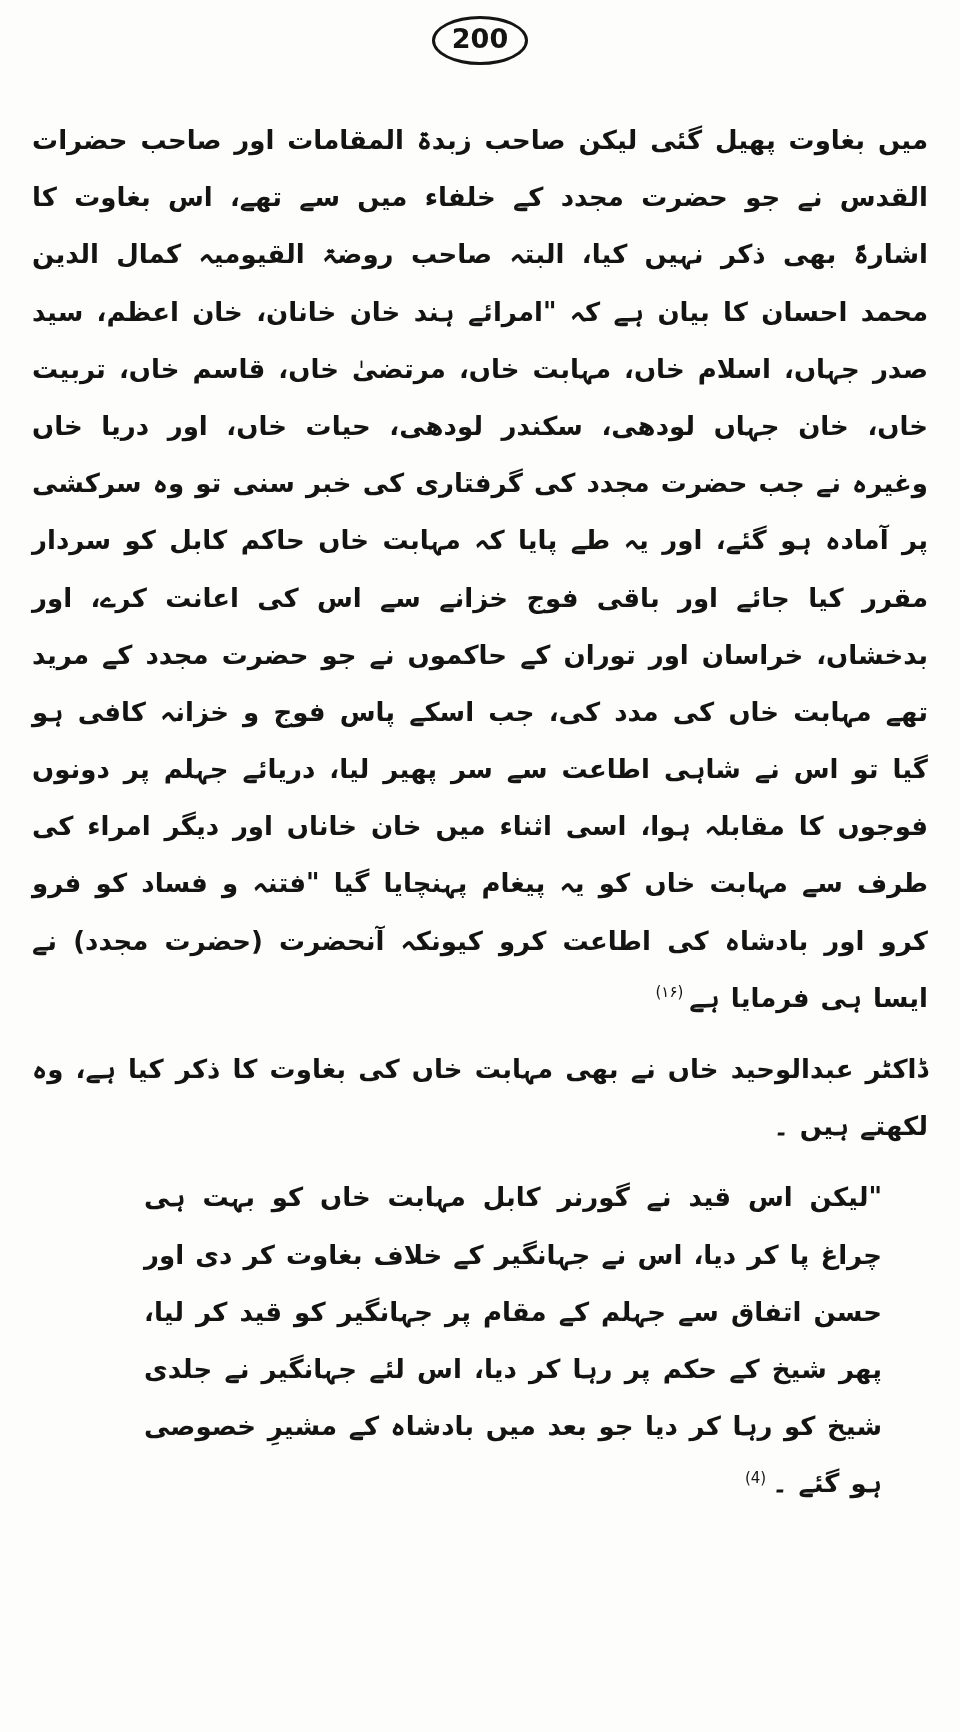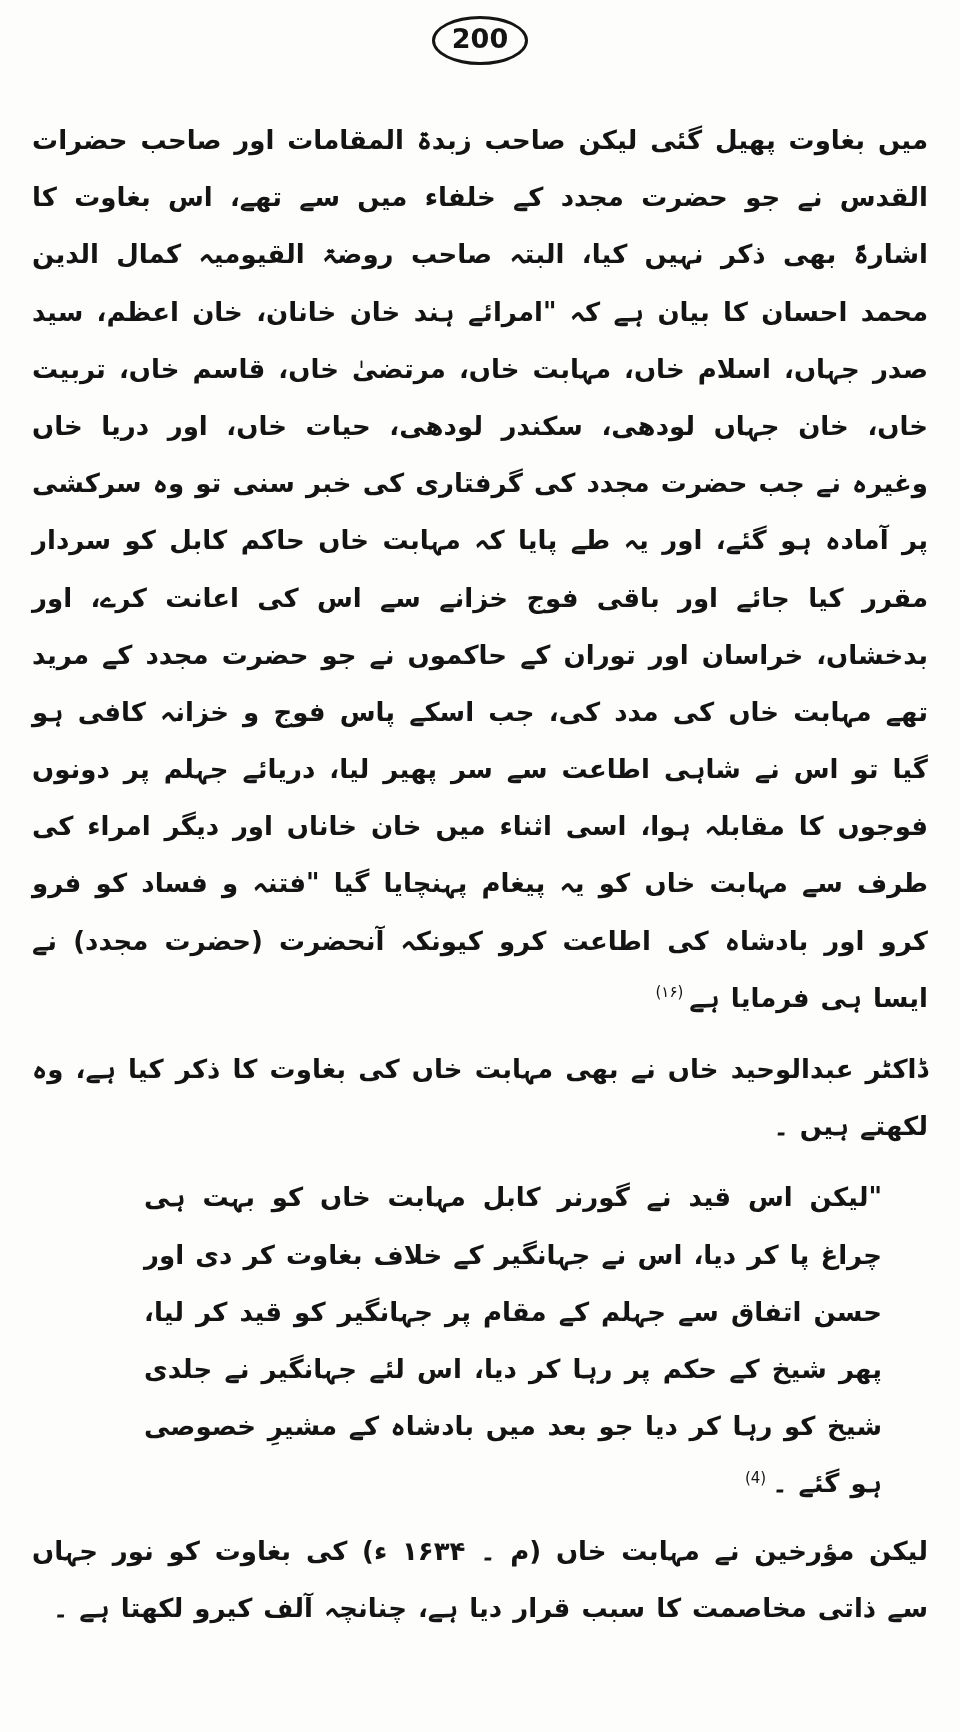--- a/index.html
+++ b/index.html
@@ -73,17 +73,16 @@
   </div>
 
   <div class="text-area">
 
     <p class="para"><span>میں بغاوت پھیل گئی لیکن صاحب زبدۃ المقامات اور صاحب حضرات القدس نے جو حضرت مجدد کے خلفاء میں سے تھے، اس بغاوت کا اشارۃً بھی ذکر نہیں کیا، البتہ صاحب روضۃ القیومیہ کمال الدین محمد احسان کا بیان ہے کہ "امرائے ہند خان خانان، خان اعظم، سید صدر جہاں، اسلام خاں، مہابت خاں، مرتضیٰ خاں، قاسم خاں، تربیت خاں، خان جہاں لودھی، سکندر لودھی، حیات خاں، اور دریا خاں وغیرہ نے جب حضرت مجدد کی گرفتاری کی خبر سنی تو وہ سرکشی پر آمادہ ہو گئے، اور یہ طے پایا کہ مہابت خاں حاکم کابل کو سردار مقرر کیا جائے اور باقی فوج خزانے سے اس کی اعانت کرے، اور بدخشاں، خراسان اور توران کے حاکموں نے جو حضرت مجدد کے مرید تھے مہابت خاں کی مدد کی، جب اسکے پاس فوج و خزانہ کافی ہو گیا تو اس نے شاہی اطاعت سے سر پھیر لیا، دریائے جہلم پر دونوں فوجوں کا مقابلہ ہوا، اسی اثناء میں خان خاناں اور دیگر امراء کی طرف سے مہابت خاں کو یہ پیغام پہنچایا گیا "فتنہ و فساد کو فرو کرو اور بادشاہ کی اطاعت کرو کیونکہ آنحضرت (حضرت مجدد) نے ایسا ہی فرمایا ہے</span><sup class="fn">(۱۶)</sup></p>
 
     <p class="para"><span>ڈاکٹر عبدالوحید خاں نے بھی مہابت خاں کی بغاوت کا ذکر کیا ہے، وہ لکھتے ہیں ۔</span></p>
 
     <p class="para quote"><span>"لیکن اس قید نے گورنر کابل مہابت خاں کو بہت ہی چراغ پا کر دیا، اس نے جہانگیر کے خلاف بغاوت کر دی اور حسن اتفاق سے جہلم کے مقام پر جہانگیر کو قید کر لیا، پھر شیخ کے حکم پر رہا کر دیا، اس لئے جہانگیر نے جلدی شیخ کو رہا کر دیا جو بعد میں بادشاہ کے مشیرِ خصوصی ہو گئے ۔</span><sup class="fn">(4)</sup></p>
 
-    <p class="para"><span>لیکن مؤرخین نے مہابت خاں (م ۔ ۱۶۳۴ ء) کی بغاوت کو نور جہاں سے ذاتی مخاصمت کا سبب قرار دیا ہے، چنانچہ آلف کیرو لکھتا ہے ۔</span></p>
 
   </div>
 
 </div>
 
 </body></html>

